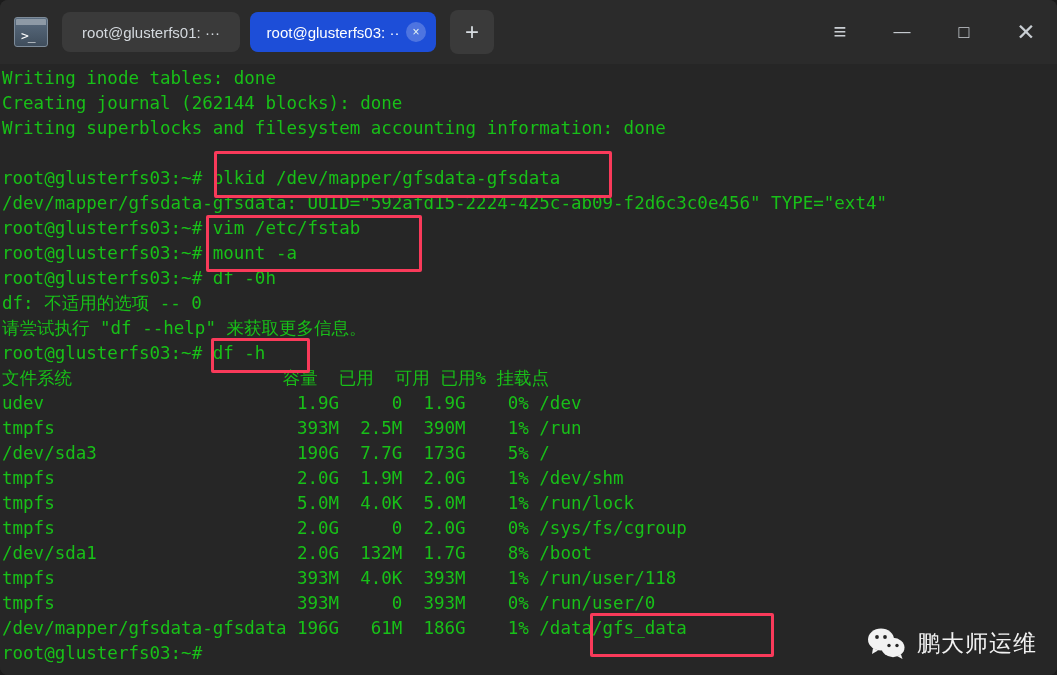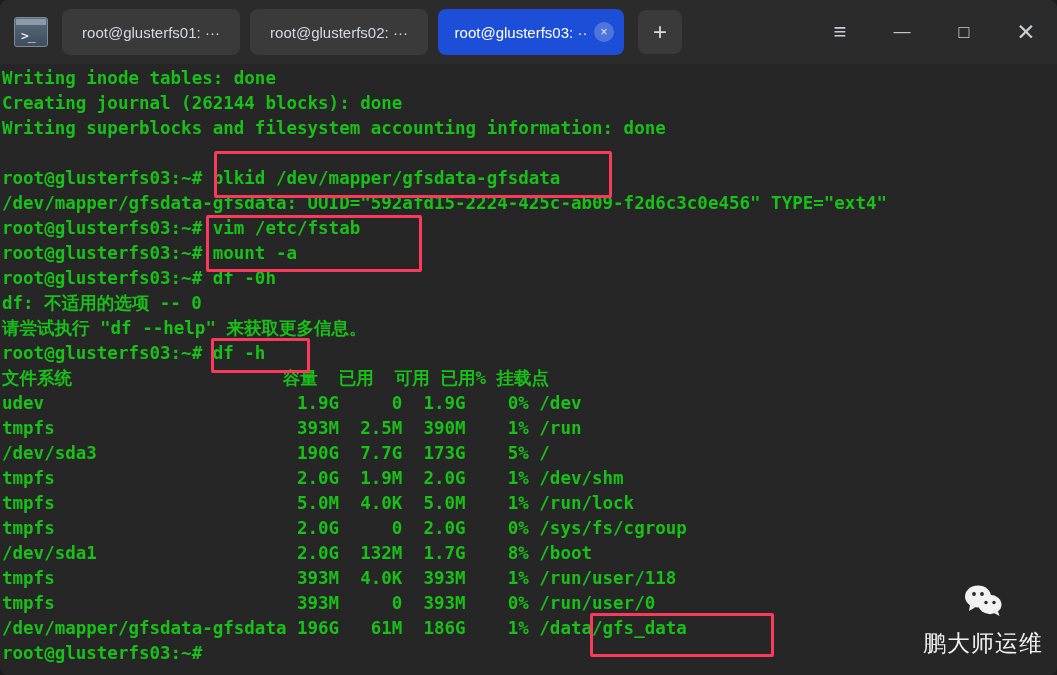--- a/index.html
+++ b/index.html
@@ -49,21 +49,21 @@
   .app-icon .prompt {
     position: absolute;
     left: 6px; top: 11px;
     color: #ffffff;
     font-size: 13px;
     line-height: 13px;
     font-family: "DejaVu Sans Mono", monospace;
     letter-spacing: -1px;
   }
   .tab {
-    height: 46px;
+    height: 40px;
     min-width: 178px;
     border-radius: 8px;
     background: #3a3a3a;
     color: #d4d9de;
     display: flex;
     align-items: center;
     justify-content: center;
     font-family: "Liberation Sans", sans-serif;
     font-size: 15px;
     margin-right: 10px;
@@ -136,40 +136,39 @@
     width: 1057px;
     color: #18c018;
     font-family: "DejaVu Sans Mono", monospace;
     font-size: 17.5px;
     line-height: 25px;
     white-space: pre;
     padding-left: 2px;
     padding-top: 2px;
     box-sizing: border-box;
   }
-  .line { height: 25px; white-space: pre; font-weight: bold; }
+  .line { height: 25px; white-space: pre; }
 
   
   .redbox {
     position: absolute;
     border: 3px solid #f93a5a;
     border-radius: 2px;
     box-sizing: border-box;
     pointer-events: none;
   }
 
   
   .watermark {
     position: absolute;
-    right: 14px;
+    right: 20px;
     bottom: 16px;
     display: flex;
     align-items: center;
     gap: 12px;
-    flex-direction: column;
   }
   .wm-text {
     color: #f2f2f2;
     font-family: "DejaVu Sans", sans-serif;
     font-size: 23px;
     letter-spacing: 1px;
   }
 </style>
 </head>
 <body>
@@ -180,23 +179,20 @@
 
     <div class="app-icon">
       <div class="titlestrip"></div>
       <div class="prompt">&gt;_</div>
     </div>
 
     <div class="tab">
       <span class="label">root@glusterfs01: ···</span>
     </div>
 
-    <div class="tab">
-      <span class="label">root@glusterfs02: ···</span>
-    </div>
 
     <div class="tab active" style="min-width:186px;padding-right:34px;">
       <span class="label">root@glusterfs03: ··</span>
       <span class="closebtn">×</span>
     </div>
 
     <div class="newtab">+</div>
 
     <div class="wincontrols">
       <div class="wc" style="font-size:22px;">≡</div>

